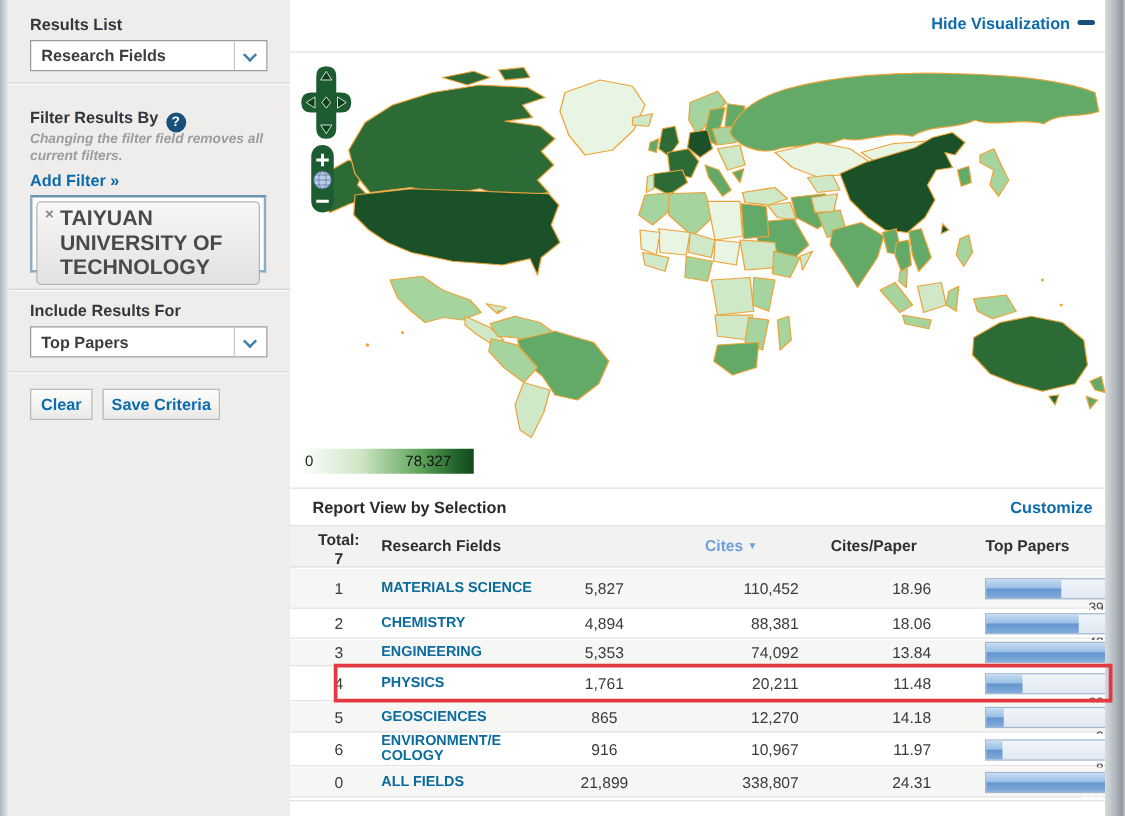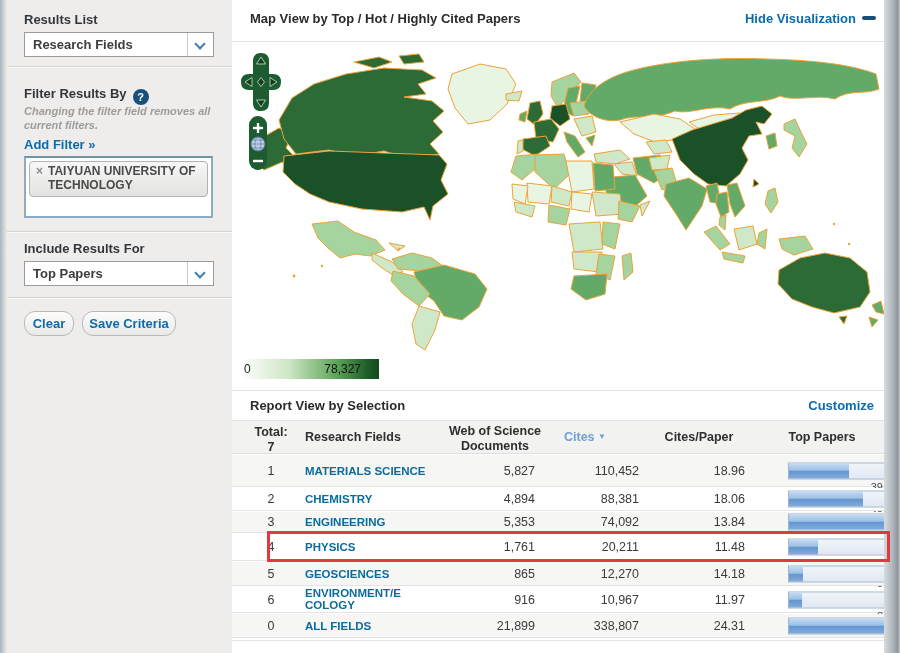--- a/index.html
+++ b/index.html
@@ -26,23 +26,23 @@
   .addfilter { position:absolute; left:24px; top:137px; font-size:13px; }
   .help-circle { display:inline-block; width:16px; height:16px; border-radius:50%; background:#17507d;
     color:#ffffff; font-size:11px; font-weight:bold; text-align:center; line-height:16px;
     vertical-align:-3px; margin-left:6px; cursor:pointer; }
   .filter-box { position:absolute; left:24px; top:156px; width:189px; height:62px; background:#ffffff;
     border:2px solid #8cabc4; border-top-color:#6e93af; }
   .filter-tag { position:absolute; left:3px; top:3px; width:179px; min-height:30px;
     background:linear-gradient(#f7f7f7,#e2e2e0); border:1px solid #b3b3b3; border-radius:4px;
     padding:2px 4px 3px 4px; display:flex; cursor:default; }
   .tag-x { color:#8a8a8a; font-size:12px; font-weight:bold; margin:0 5px 0 2px; cursor:pointer; }
-  .tag-text { font-size:12px; font-weight:bold; color:#4a4a4a; line-height:1.15; padding-top:1px; }
+  .tag-text { font-size:17px; font-weight:bold; color:#4a4a4a; line-height:1.15; padding-top:1px; }
   .btn { position:absolute; height:25px; background:linear-gradient(#fdfdfd,#e9e9e7);
-    border:1px solid #b9b9b9; border-radius:11px; color:#0c6bab; font-weight:bold; font-size:13px;
+    border:1px solid #b9b9b9; border-radius:0; color:#0c6bab; font-weight:bold; font-size:13px;
     font-family:"Liberation Sans",sans-serif; cursor:pointer; }
 
   
   .main { position:absolute; left:232px; top:0; width:652px; height:653px; background:#ffffff; }
   .map-title { position:absolute; left:18px; top:11px; font-size:13px; font-weight:bold; color:#2b2b2b; }
   .hide-link { position:absolute; right:28px; top:11px; font-size:13px; }
   .minus-ico { position:absolute; right:8px; top:16px; width:14px; height:4px; background:#17507d;
     border-radius:2px; cursor:pointer; }
   .hdiv { position:absolute; left:0; width:652px; height:1px; background:#e2e2e2; }
 
@@ -63,21 +63,21 @@
     border-top:1px solid #e3e3e3; border-bottom:1px solid #dddddd; font-size:12.5px; font-weight:bold; color:#2f2f2f; }
   .th { position:absolute; }
   .cites-sort { color:#6f9fd8; cursor:pointer; }
   .cites-sort .tri { font-size:8px; vertical-align:2px; }
   .trow { position:absolute; left:0; width:652px; border-bottom:1px solid #e3e3e3; background:#ffffff; }
   .trow.alt { background:#f6f6f5; }
   .cell { position:absolute; top:50%; transform:translateY(-50%); font-size:12.5px; color:#3a3a3a; }
   .c-rank { left:8px; width:62px; text-align:center; }
   .c-field { left:73px; width:135px; font-size:11.5px; font-weight:bold; color:#0a6b9c;
     line-height:1.1; white-space:pre-line; cursor:pointer; }
-  .c-docs { left:200px; width:103px; text-align:right; }
+  .c-docs { left:200px; width:103px; text-align:center; }
   .c-cites { left:305px; width:102px; text-align:right; }
   .c-cpp  { left:410px; width:103px; text-align:right; }
   .bar { left:556px; width:99px; height:17px; background:linear-gradient(#f1f5fa,#e0e8f2);
     border:1px solid #9fb6cf; }
   .bar-fill { position:absolute; left:0; top:0; height:100%;
     background:linear-gradient(to bottom,#c6dbf1 0%,#9bc0e6 45%,#6496cf 52%,#82abd9 100%); }
   .bar-num { position:absolute; right:3px; top:1px; font-size:11px; color:#4a4a4a;margin-top:16px; }
   .bar-num.inv { color:#ffffff;padding-left:20px; }
 
   .highlight-box { position:absolute; left:267px; top:531px; width:623px; height:31px;
@@ -125,21 +125,20 @@
       </span>
   </div>
 
   <div class="side-divider" style="top:297px;"></div>
 
   <button class="btn" style="left:24px; top:311px; width:50px;">Clear</button>
   <button class="btn" style="left:82px; top:311px; width:94px;">Save Criteria</button>
 </div>
 
 <div class="main">
-  <div class="map-title">Map View by Top / Hot / Highly Cited Papers</div>
   <a class="link hide-link">Hide Visualization</a>
   <div class="minus-ico"></div>
   <div class="hdiv" style="top:41px;"></div>
 
   <div class="map-wrap">
     <svg viewBox="0 0 650 312" width="650" height="312">
 
       <g>
         <path class="cty g4" d="M24,96 L45,84 L58,90 L52,104 L62,114 L46,119 L30,126 L18,115 Z"></path>
         <path class="cty g4" d="M45,76 L58,54 L80,40 L112,30 L150,24 L188,26 L202,34 L184,40 L192,50 L170,53 L198,57 L210,67 L199,77 L209,88 L196,100 L205,110 L172,114 L150,107 L120,112 L95,106 L62,110 L50,95 Z"></path>
@@ -285,21 +284,20 @@
   <div class="report-title">Report View by Selection</div>
   <a class="link customize">Customize</a>
 
   <div class="table-clip">
     <div class="thead">
       <div class="th" style="left:8px; top:4px; width:62px; text-align:center; line-height:1.2;">
         <div>Total:</div>
         <div>7</div>
       </div>
       <div class="th" style="left:73px; top:50%; transform:translateY(-50%); width:135px;">Research Fields</div>
-      <div class="th" style="left:203px; top:3px; width:120px; text-align:center; line-height:1.2;">Web of Science Documents</div>
       <div class="th cites-sort" style="left:303px; top:50%; transform:translateY(-50%); width:100px; text-align:center;">
         <span>Cites</span>
         <span class="tri">▼</span>
       </div>
       <div class="th" style="left:417px; top:50%; transform:translateY(-50%); width:100px; text-align:center;">Cites/Paper</div>
       <div class="th" style="left:540px; top:50%; transform:translateY(-50%); width:100px; text-align:center;">Top Papers</div>
     </div>
     <div id="rows-host">
         <div class="trow alt" style="top: 35px; height: 32px;">
           <div class="cell c-rank">1</div>

